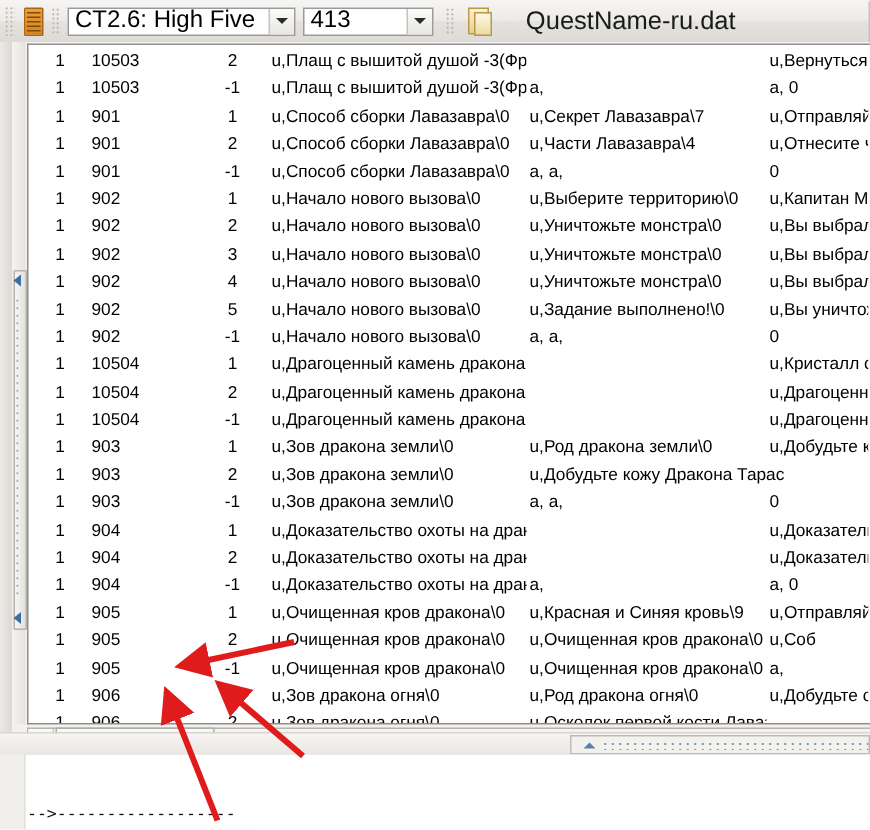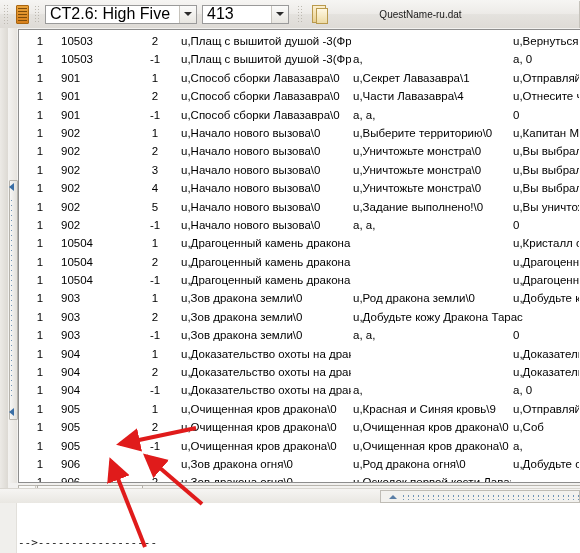--- a/index.html
+++ b/index.html
@@ -93,21 +93,21 @@
   }
   .tb-icon-file .pg2 {
     position: absolute; left: 8px; top: 5px;
     width: 10px; height: 14px;
     background: linear-gradient(to bottom, #fff8e3, #eddba6);
     border: 1px solid #b99a4d;
   }
   .filelabel {
     flex: 1; height: 27px;
     display: flex; align-items: center; justify-content: center;
-    font-size: 10px; color: #1a1a1a;
+    font-size: 17px; color: #1a1a1a;
     border-right: 1px solid #c6c3bc;
     margin-left: 2px;
     padding-right: 70px;
   }
 
   
   .grid-outer {
     position: absolute; left: 0; top: 28px;
     width: 580px; height: 460px;
     background: #f2f1ef;
@@ -318,21 +318,21 @@
             <div class="c-c">-1</div>
             <div class="c-d">u,Плащ с вышитой душой -3(Фринтеза)\0</div>
             <div class="c-e">a,</div>
             <div class="c-f">a,            0</div>
           </div>
           <div class="row">
             <div class="c-a">1</div>
             <div class="c-b">901</div>
             <div class="c-c">1</div>
             <div class="c-d">u,Способ сборки Лавазавра\0</div>
-            <div class="c-e">u,Секрет Лавазавра\1</div>
+            <div class="c-e">u,Секрет Лавазавра\7</div>
             <div class="c-f">u,Отправляйте</div>
           </div>
           <div class="row">
             <div class="c-a">1</div>
             <div class="c-b">901</div>
             <div class="c-c">2</div>
             <div class="c-d">u,Способ сборки Лавазавра\0</div>
             <div class="c-e">u,Части Лавазавра\4</div>
             <div class="c-f">u,Отнесите ча</div>
           </div>

